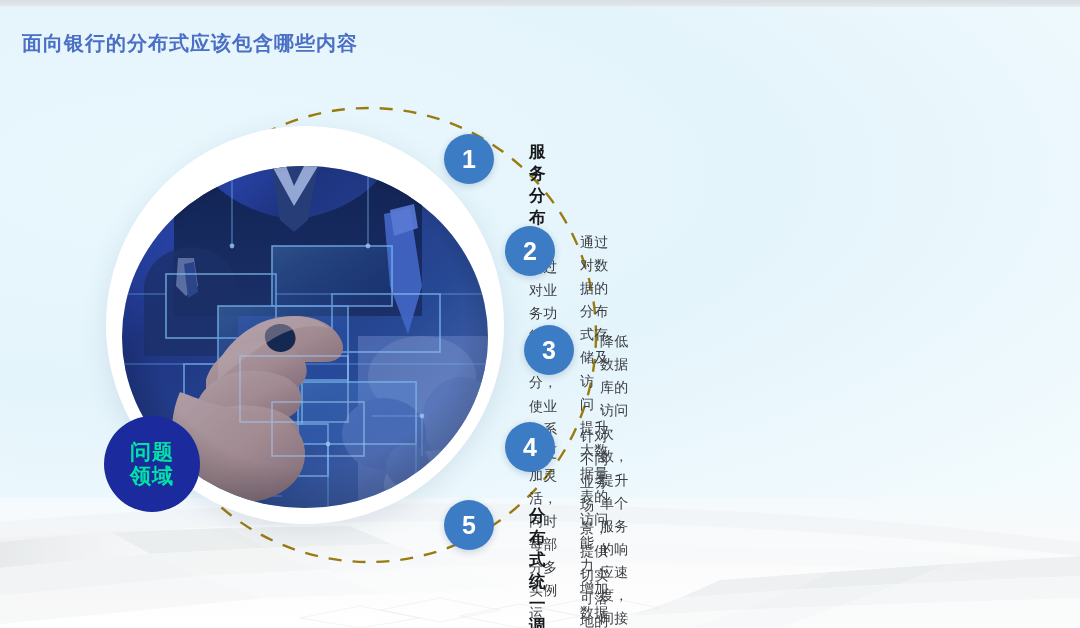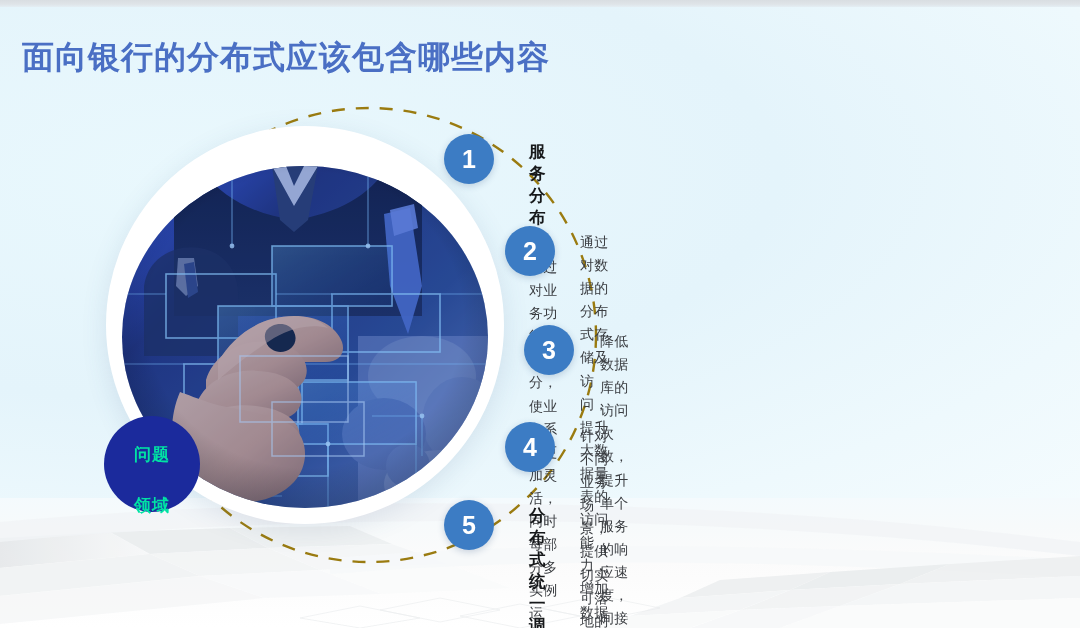--- a/index.html
+++ b/index.html
@@ -54,22 +54,22 @@
     position: absolute;
     inset: 0;
     background: linear-gradient(180deg, #f4fafd 0%, #f7fafb 22%, #fbfbfb 48%, #ffffff 100%);
   }
   .bg-floor svg { position: absolute; left: 0; top: 0; }
 
   
   .title {
     position: absolute;
     left: 22px;
-    top: 36px;
-    font-size: 32px;
+    top: 30px;
+    font-size: 20px;
     font-weight: bold;
     letter-spacing: 1px;
     color: #4a6fc4;
     z-index: 8;
     white-space: nowrap;
   }
 
   
   .dashed-circle {
     position: absolute;
@@ -124,24 +124,23 @@
     background: #1b2a9c;
     z-index: 5;
     display: flex;
     flex-direction: column;
     align-items: center;
     justify-content: center;
     line-height: 1.12;
   }
   .domain-badge span {
     color: #00e3a4;
-    font-size: 17px;
+    font-size: 21px;
     font-weight: bold;
     letter-spacing: 1px;
-    margin-top: 32px;
   }
 
   
   .item {
     position: absolute;
     z-index: 7;
   }
   .num {
     position: absolute;
     width: 50px;

